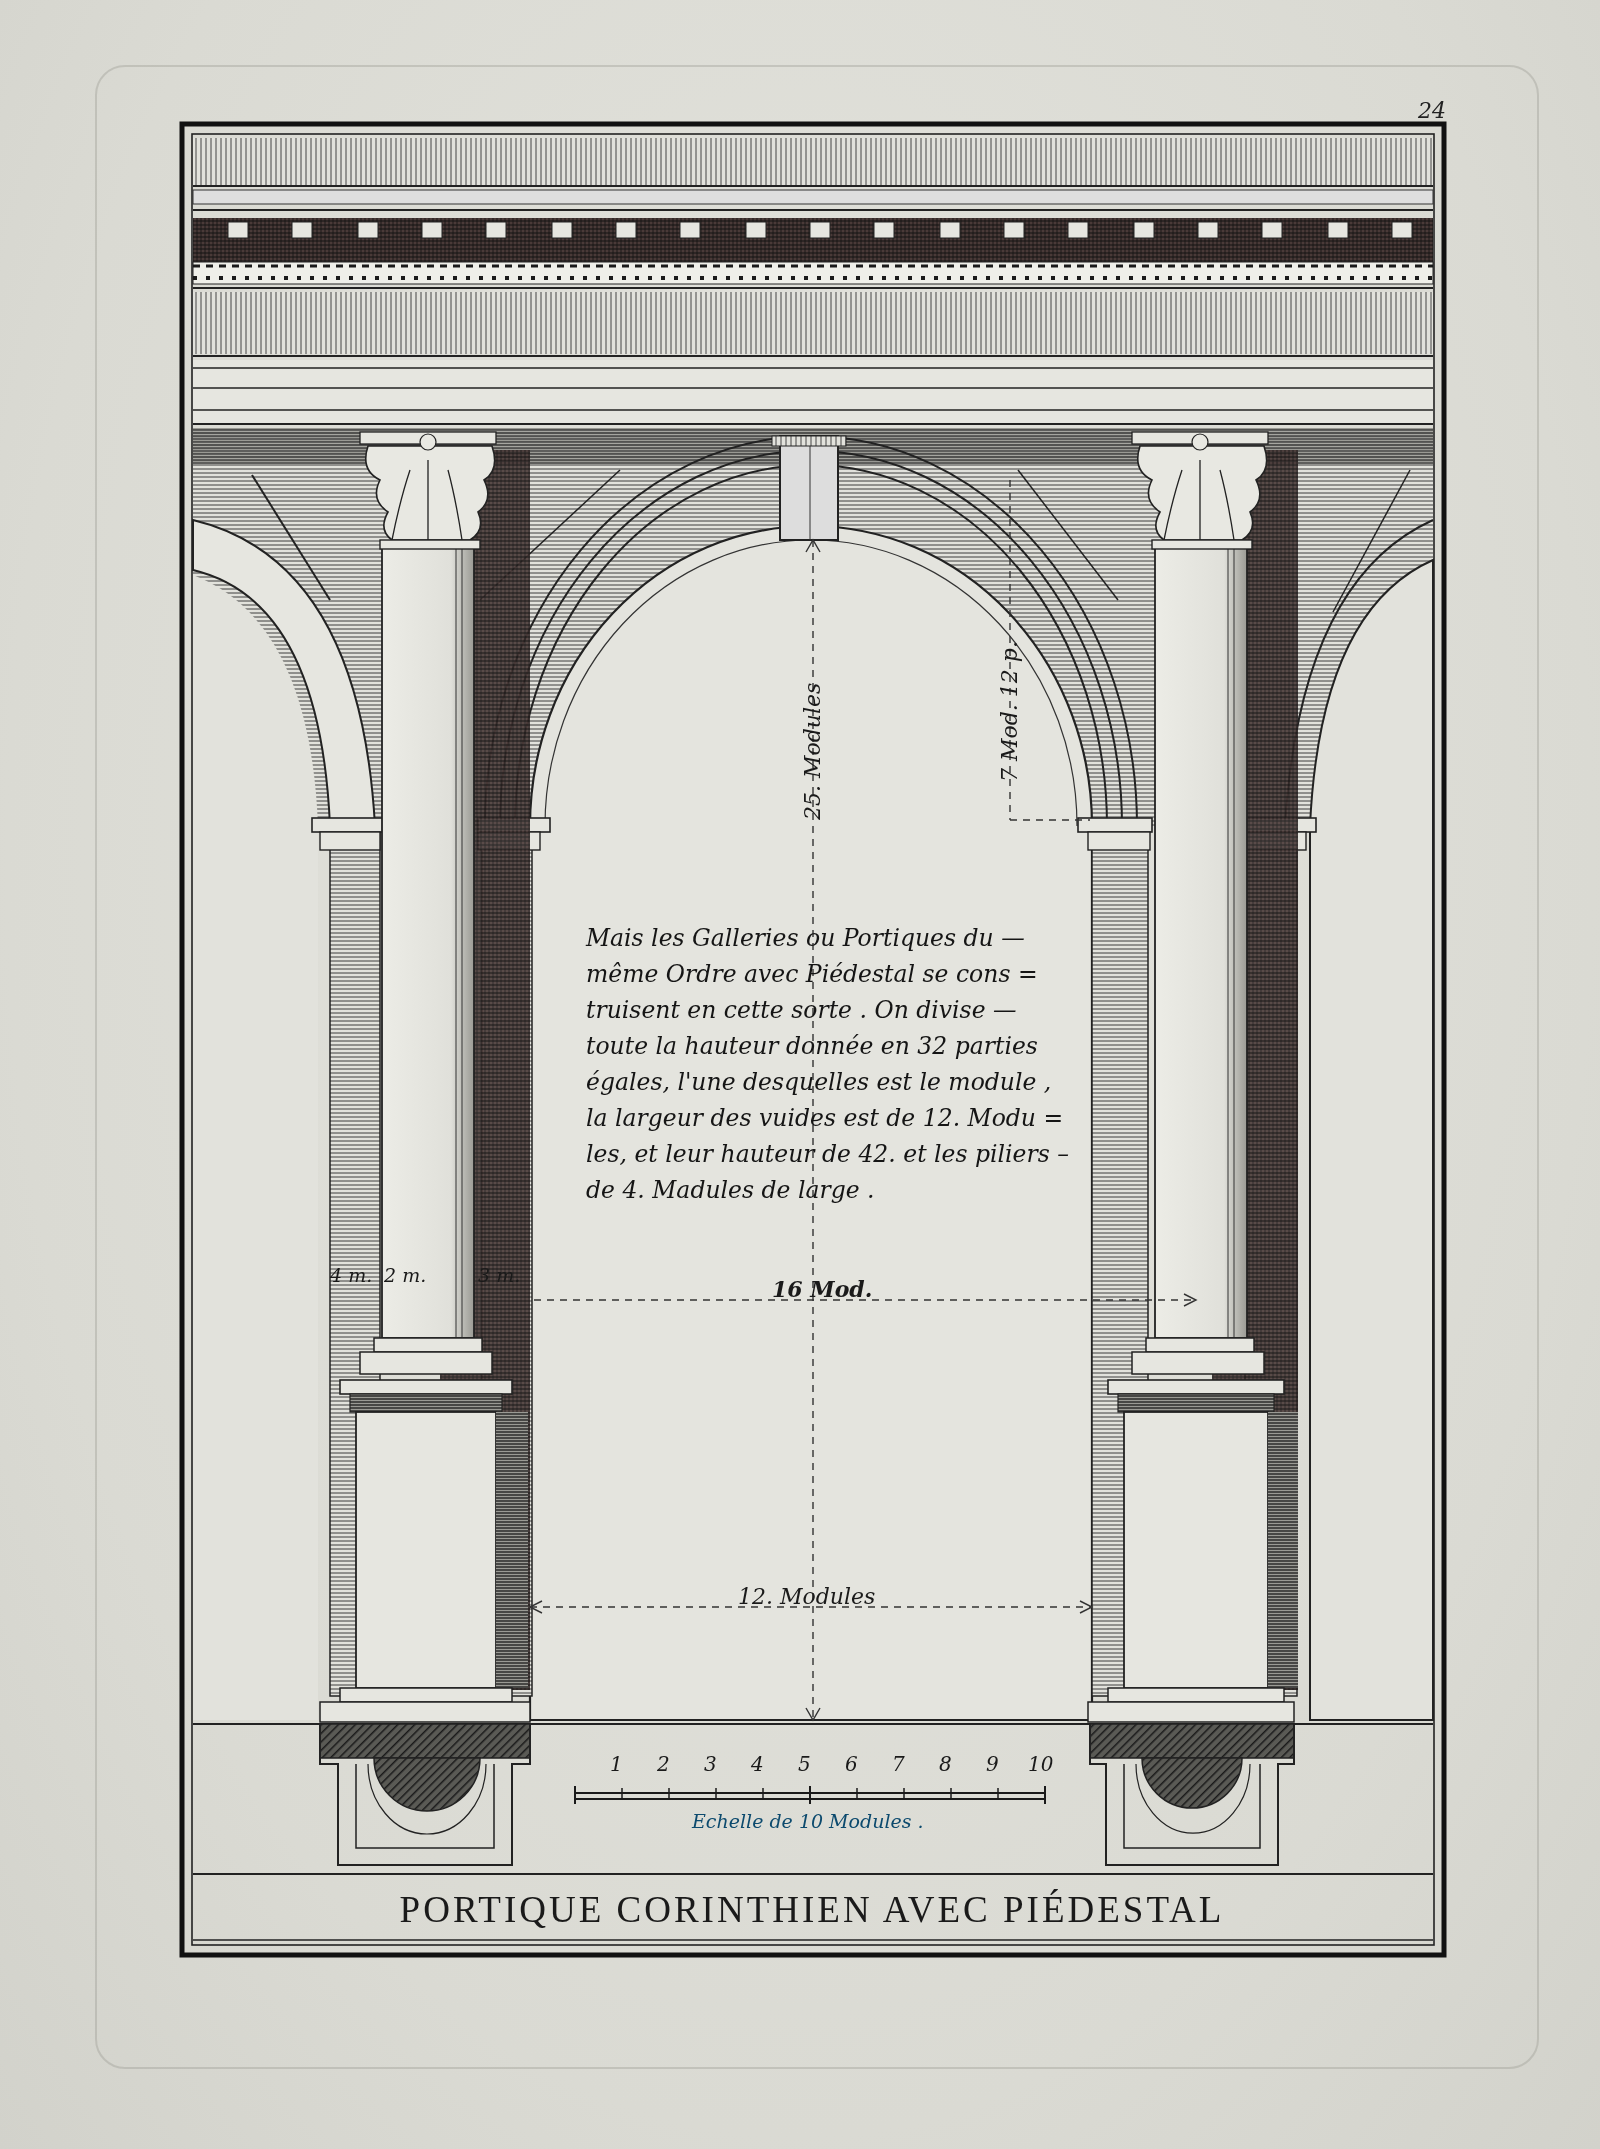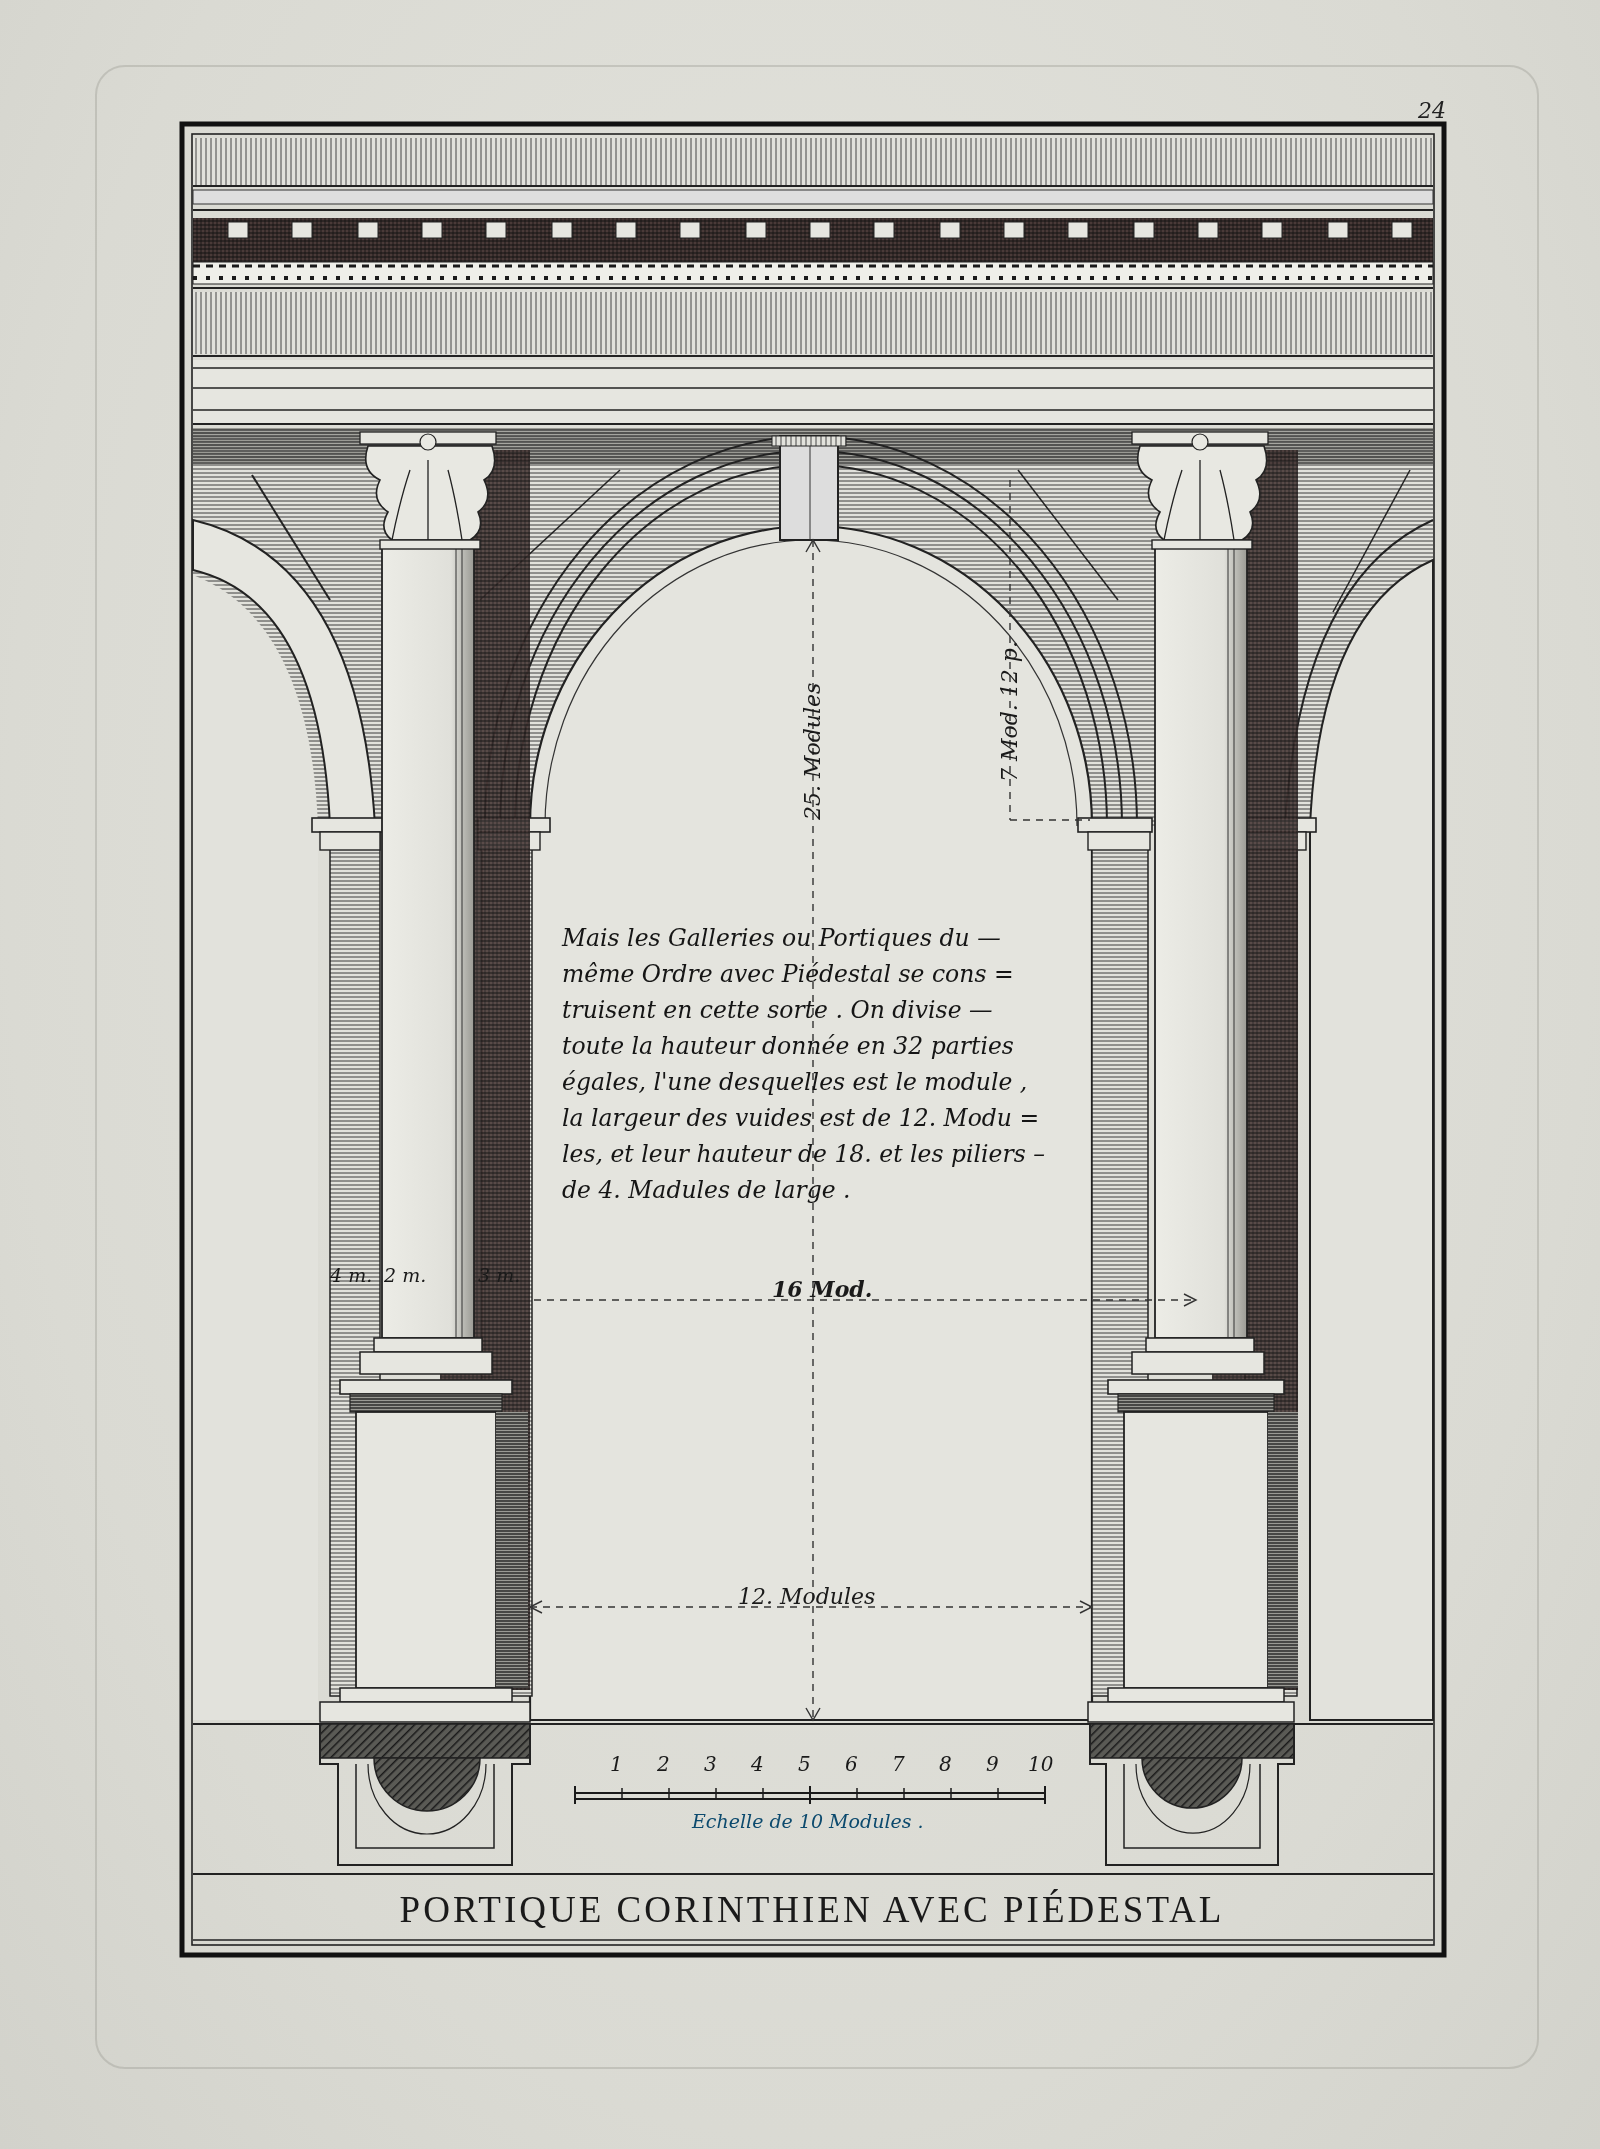--- a/index.html
+++ b/index.html
@@ -23,21 +23,21 @@
   }
   .title {
     position: absolute; left: 186px; width: 1252px; top: 1888px; text-align: center;
     font-size: 37px; letter-spacing: 3px; color: #1a1a1a; font-family: "Liberation Serif", serif;
   }
   .note {
     position: absolute; left: 562px; top: 920px; width: 530px;
     font-family: "DejaVu Serif", serif; font-style: italic; font-size: 23.5px;
     line-height: 36px; color: #151515;
   }
-  .note div { white-space: nowrap; }
+  .note div { white-space: nowrap; margin-left: 24px; }
   .dim { position: absolute; font-family: "DejaVu Serif", serif; font-style: italic; color: #1a1a1a; font-size: 22px; white-space: nowrap; }
   .vert { transform-origin: 0 0; transform: rotate(-90deg); }
   .scale-nums { position: absolute; left: 592px; top: 1752px; width: 460px; height: 30px; }
   .scale-nums span { position: absolute; font-family: "DejaVu Serif", serif; font-style: italic; font-size: 20px; color: #1a1a1a; }
   .scale-caption { position: absolute; left: 692px; top: 1810px; font-family: "DejaVu Serif", serif; font-style: italic; font-size: 19px; color: #0c4a6e; }
 </style>
 </head>
 <body>
 
 <div class="paper"></div>
@@ -266,21 +266,21 @@
 
 <div class="plate-number">24</div>
 
 <div class="note">
   <div>Mais les Galleries ou Portiques du —</div>
   <div>même Ordre avec Piédestal se cons =</div>
   <div>truisent en cette sorte . On divise —</div>
   <div>toute la hauteur donnée en 32 parties</div>
   <div>égales, l'une desquelles est le module ,</div>
   <div>la largeur des vuides est de 12. Modu =</div>
-  <div>les, et leur hauteur de 18. et les piliers –</div>
+  <div>les, et leur hauteur de 42. et les piliers –</div>
   <div>de 4. Madules de large .</div>
 </div>
 
 <div class="dim vert" style="left:800px; top:820px;">25. Modules</div>
 <div class="dim vert" style="left:997px; top:782px;">7 Mod. 12 p.</div>
 <div class="dim" style="left:772px; top:1276px;font-weight:bold;">16 Mod.</div>
 <div class="dim" style="left:738px; top:1584px;">12. Modules</div>
 <div class="dim" style="left:330px; top:1264px; font-size:19px;">4 m.</div>
 <div class="dim" style="left:384px; top:1264px; font-size:19px;text-align:center;">2 m.</div>
 <div class="dim" style="left:478px; top:1264px; font-size:19px;">3 m.</div>

